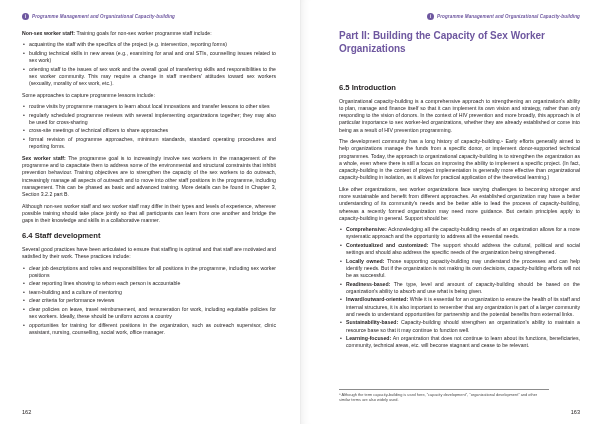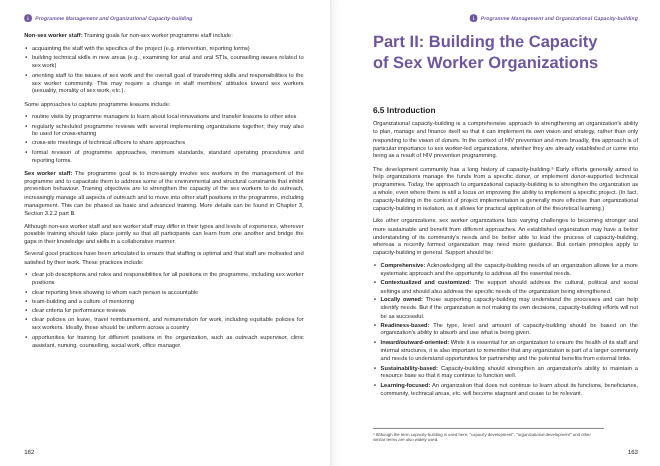--- a/index.html
+++ b/index.html
@@ -29,21 +29,21 @@
   .para { margin-bottom:4px; }
   .lead { font-weight:bold; }
 
   ul.bullets { list-style:none; margin:0 0 4.5px 0; }
   ul.bullets li { position:relative; padding-left:7px; margin-bottom:1.2px; }
   ul.bullets li::before { content:"•"; position:absolute; left:1px; top:0; font-size:5.2px; }
 
   .section-heading { font-size:7.6px; font-weight:bold; color:#231f20; margin:7px 0 4px 0; text-align:left; }
 
   .part-title {
-    font-size:15px; font-weight:bold; color:#6e579f; line-height:1.25;
+    font-size:10px; font-weight:bold; color:#6e579f; line-height:1.25;
     max-width:215px; margin-bottom:28px; text-align:left;
   }
 
   .footnote {
     position:absolute; bottom:22px; left:38px; right:20px;
     font-size:3.9px; color:#4a4a4a; line-height:1.3; text-align:left;
     border-top:0.5px solid #8c8c8c; padding-top:2px; width:210px;
   }
 
   .page-number { position:absolute; bottom:9px; font-size:5.6px; color:#231f20; }
@@ -74,20 +74,21 @@
         <li>routine visits by programme managers to learn about local innovations and transfer lessons to other sites</li>
         <li>regularly scheduled programme reviews with several implementing organizations together; they may also be used for cross-sharing</li>
         <li>cross-site meetings of technical officers to share approaches</li>
         <li>formal revision of programme approaches, minimum standards, standard operating procedures and reporting forms.</li>
       </ul>
 
       <p class="para"><strong class="lead">Sex worker staff:</strong> <span>The programme goal is to increasingly involve sex workers in the management of the programme and to capacitate them to address some of the environmental and structural constraints that inhibit prevention behaviour. Training objectives are to strengthen the capacity of the sex workers to do outreach, increasingly manage all aspects of outreach and to move into other staff positions in the programme, including management. This can be phased as basic and advanced training. More details can be found in Chapter 3, Section 3.2.2 part B.</span></p>
 
       <p class="para">Although non-sex worker staff and sex worker staff may differ in their types and levels of experience, wherever possible training should take place jointly so that all participants can learn from one another and bridge the gaps in their knowledge and skills in a collaborative manner.</p>
 
+      <h2 class="section-heading">6.4 Staff development</h2>
       <p class="para">Several good practices have been articulated to ensure that staffing is optimal and that staff are motivated and satisfied by their work. These practices include:</p>
       <ul class="bullets">
         <li>clear job descriptions and roles and responsibilities for all positions in the programme, including sex worker positions</li>
         <li>clear reporting lines showing to whom each person is accountable</li>
         <li>team-building and a culture of mentoring</li>
         <li>clear criteria for performance reviews</li>
         <li>clear policies on leave, travel reimbursement, and remuneration for work, including equitable policies for sex workers. Ideally, these should be uniform across a country</li>
         <li>opportunities for training for different positions in the organization, such as outreach supervisor, clinic assistant, nursing, counselling, social work, office manager.</li>
       </ul>
     </div>

